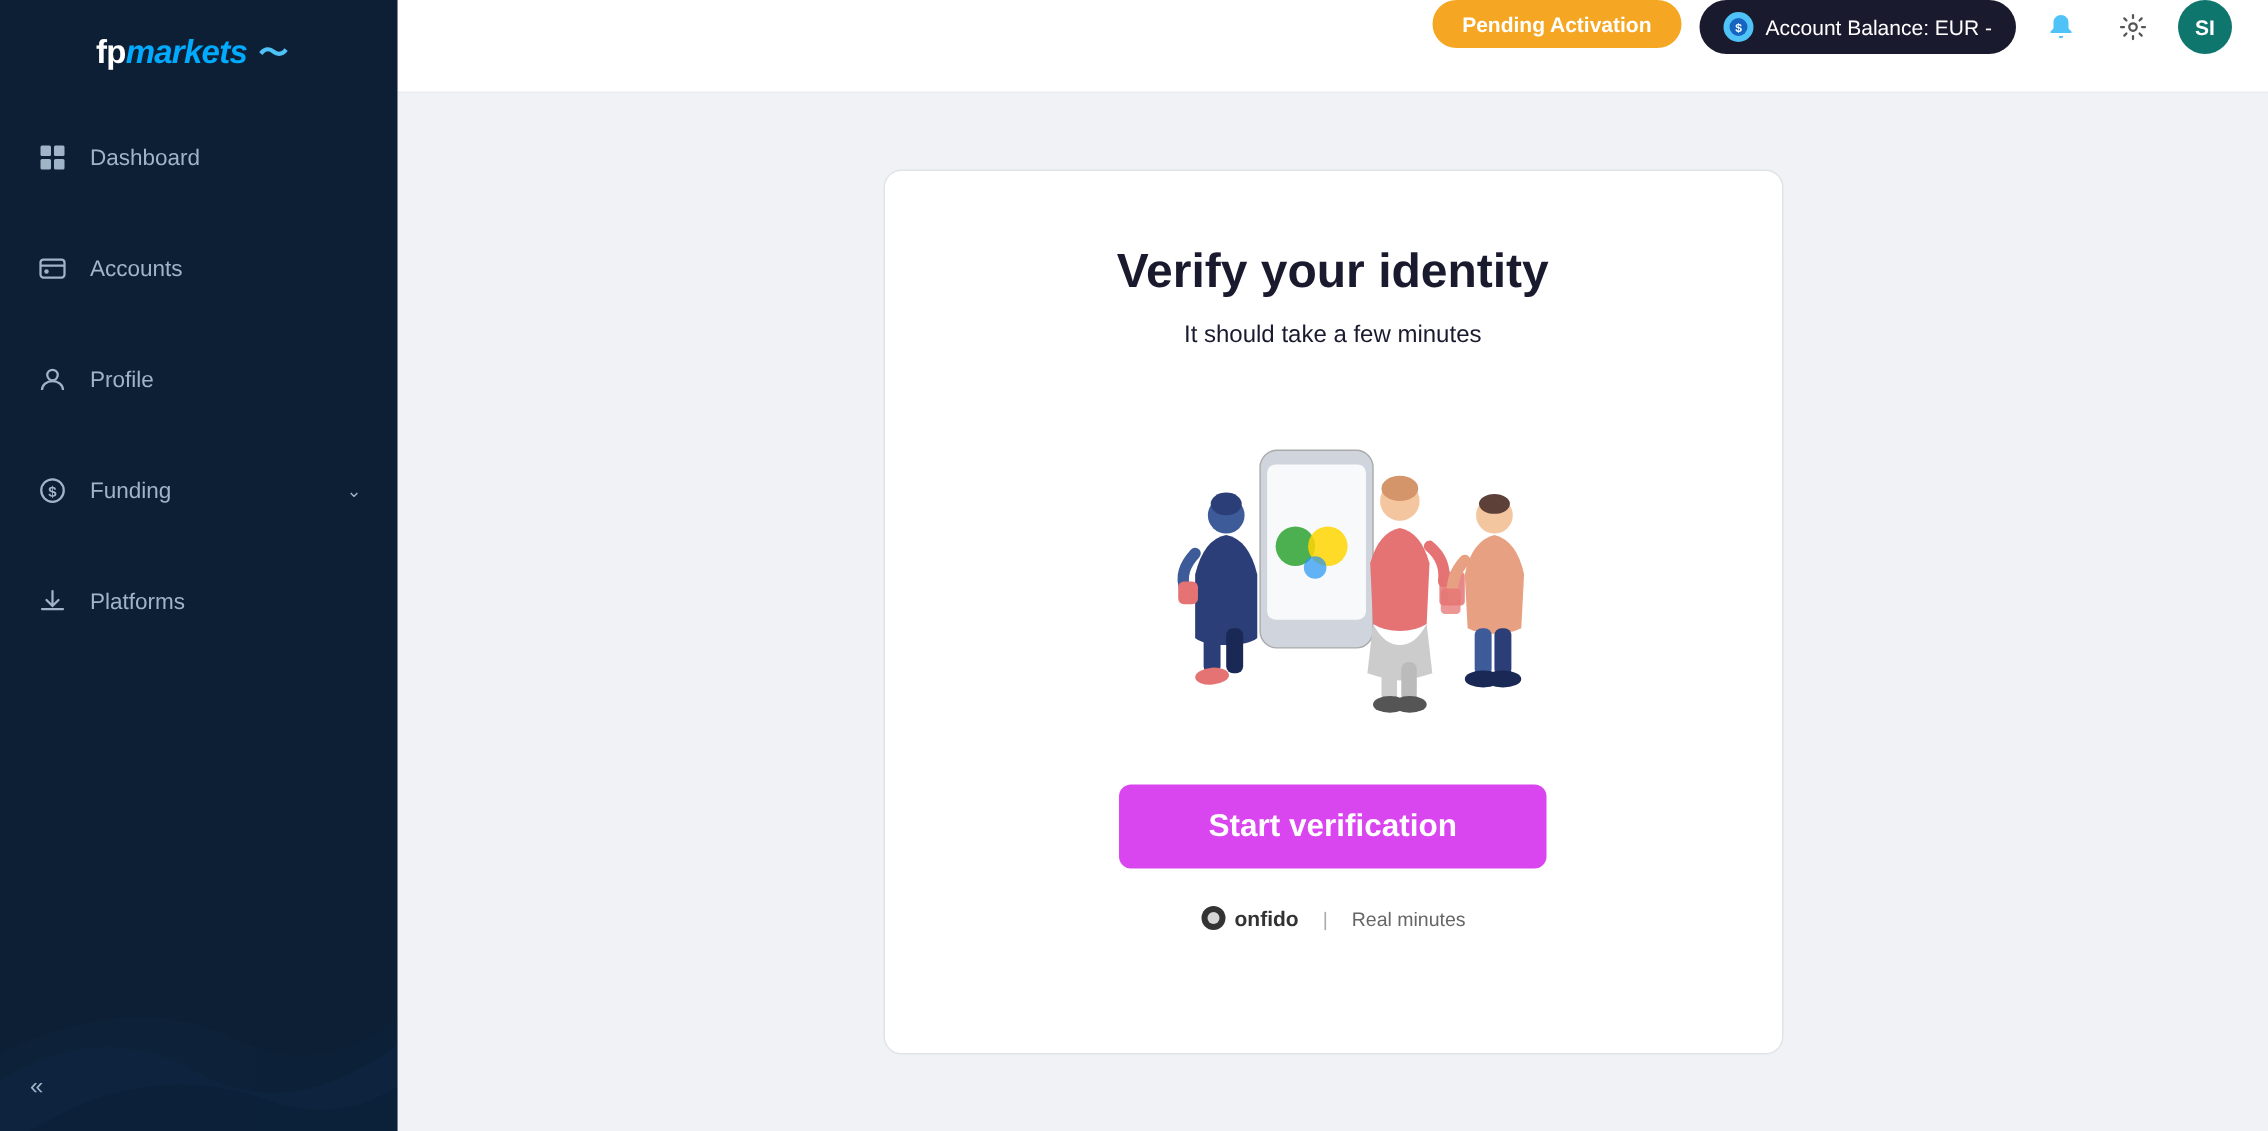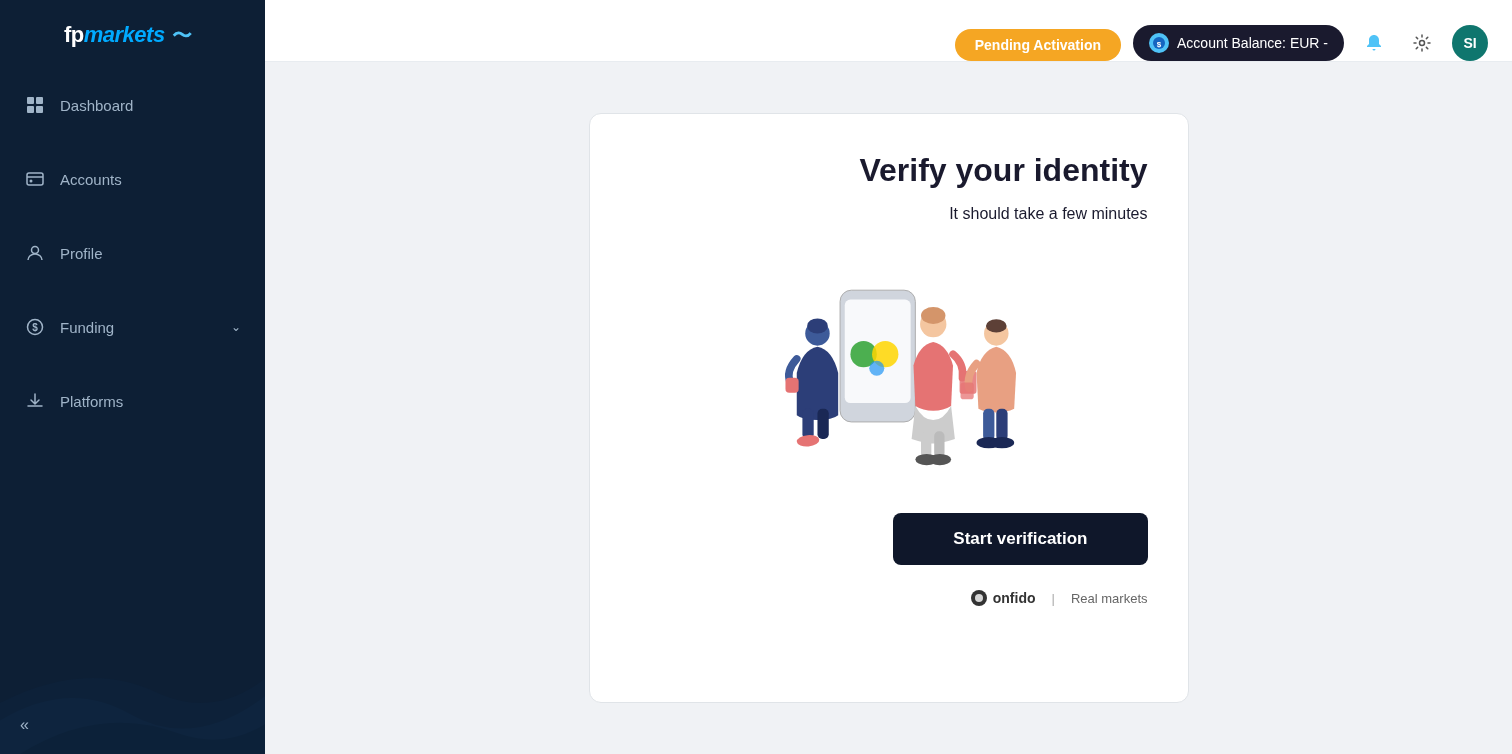--- a/index.html
+++ b/index.html
@@ -96,21 +96,21 @@
       flex-direction: column;
       height: 754px;
       overflow: hidden;
     }
 
     
     .header {
       height: 62px;
       background: white;
       display: flex;
-      align-items: flex-end;
+      align-items: flex-start;
       justify-content: flex-end;
       padding: 0 24px;
       gap: 12px;
       border-bottom: 1px solid #e8ecf0;
     }
     .pending-btn {
       background: #f5a623;
       color: white;
       border: none;
       border-radius: 20px;
@@ -184,22 +184,22 @@
 
     
     .verify-card {
       background: white;
       border-radius: 12px;
       border: 1px solid #e0e4e8;
       width: 600px;
       min-height: 590px;
       display: flex;
       flex-direction: column;
-      align-items: flex-end;
-      padding: 38px 40px 40px;
+      align-items: center;
+      padding: 48px 40px 40px;
       text-align: center;
     }
     .verify-title {
       font-size: 32px;
       font-weight: 800;
       color: #1a1a2e;
       margin-bottom: 16px;
     }
     .verify-subtitle {
       font-size: 16px;
@@ -207,26 +207,26 @@
       color: #1a1a2e;
       margin-bottom: 30px;
     }
     .verify-illustration {
       width: 320px;
       height: 220px;
       margin: 10px auto 30px;
       position: relative;
     }
     .start-btn {
-      background: #0f172a;
+      background: #d946ef;
       color: white;
       border: none;
       border-radius: 8px;
       padding: 16px 60px;
-      font-size: 17px;
+      font-size: 21px;
       font-weight: 600;
       cursor: pointer;
       margin-bottom: 24px;
     }
     .onfido-branding {
       display: flex;
       align-items: center;
       gap: 10px;
       color: #666;
       font-size: 13px;
@@ -421,17 +421,17 @@
 
       <div class="onfido-branding">
         <div class="onfido-logo">
           <svg width="18" height="18" viewBox="0 0 18 18" fill="none">
             <circle cx="9" cy="9" r="8" fill="#333"></circle>
             <circle cx="9" cy="9" r="4" fill="white" opacity="0.8"></circle>
           </svg>
           <span>onfido</span>
         </div>
         <span class="onfido-separator">|</span>
-        <span>Real markets</span>
+        <span>Real minutes</span>
       </div>
     </div>
   </div>
 </div>
 
 </body></html>

